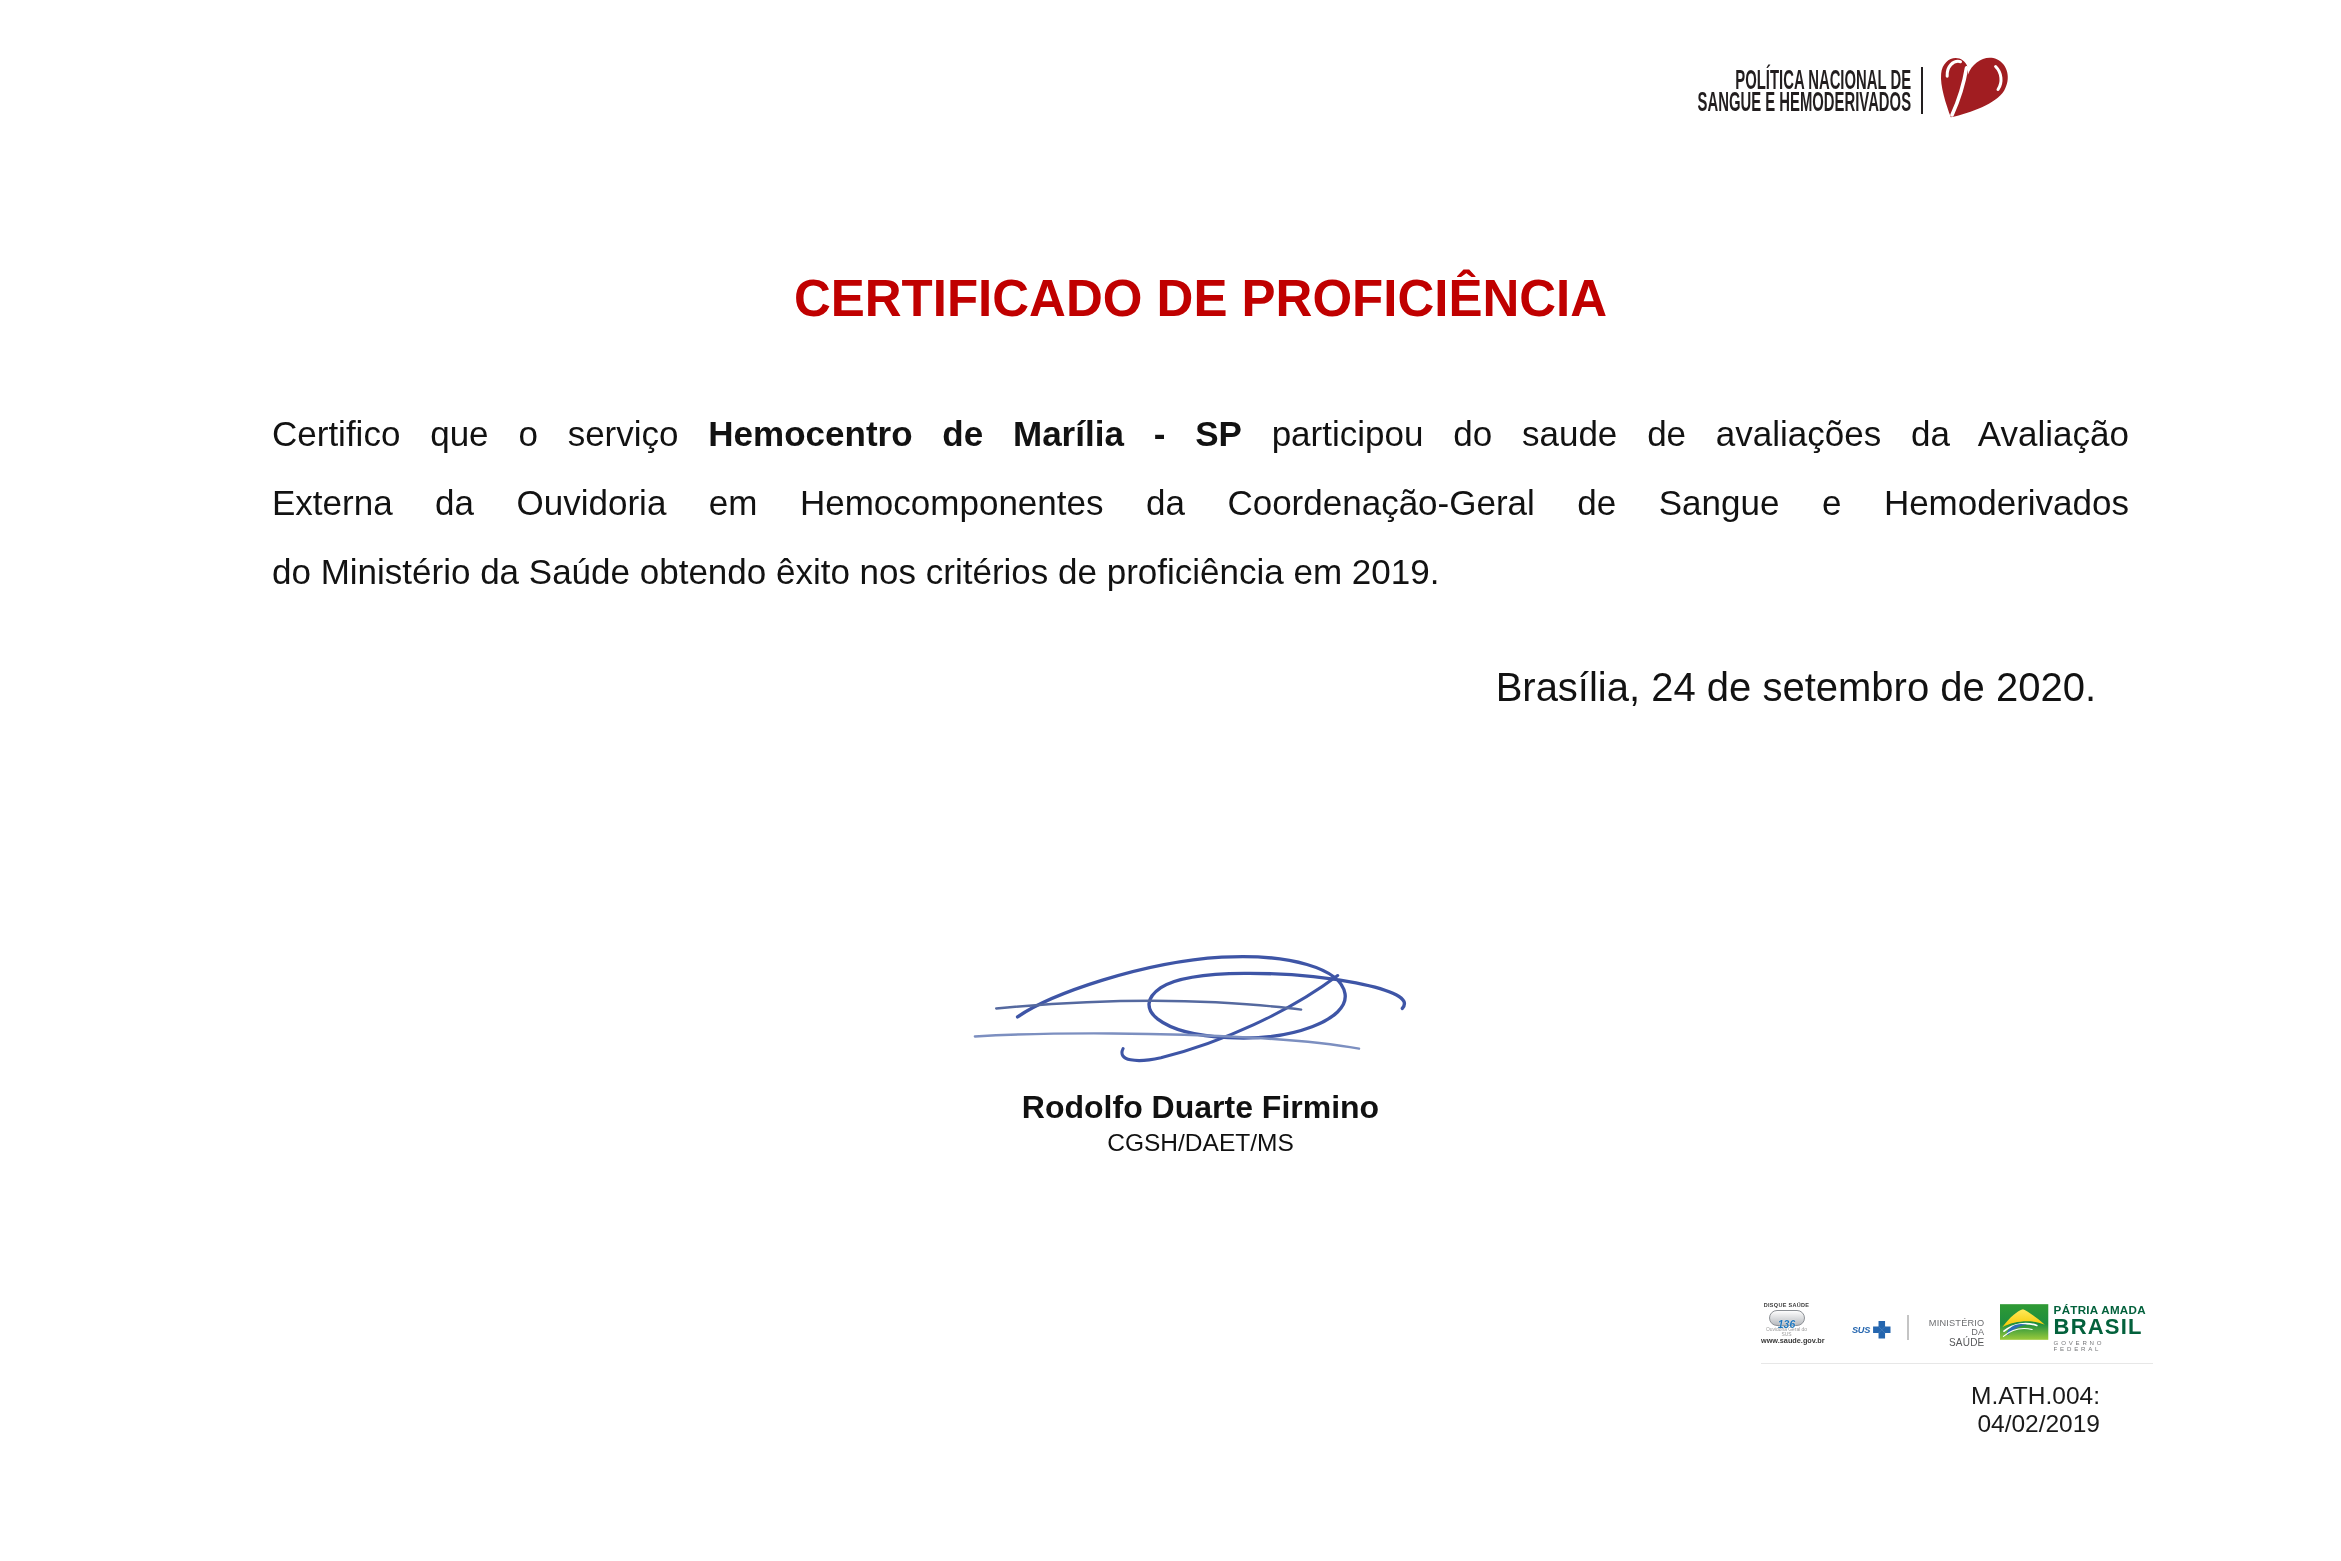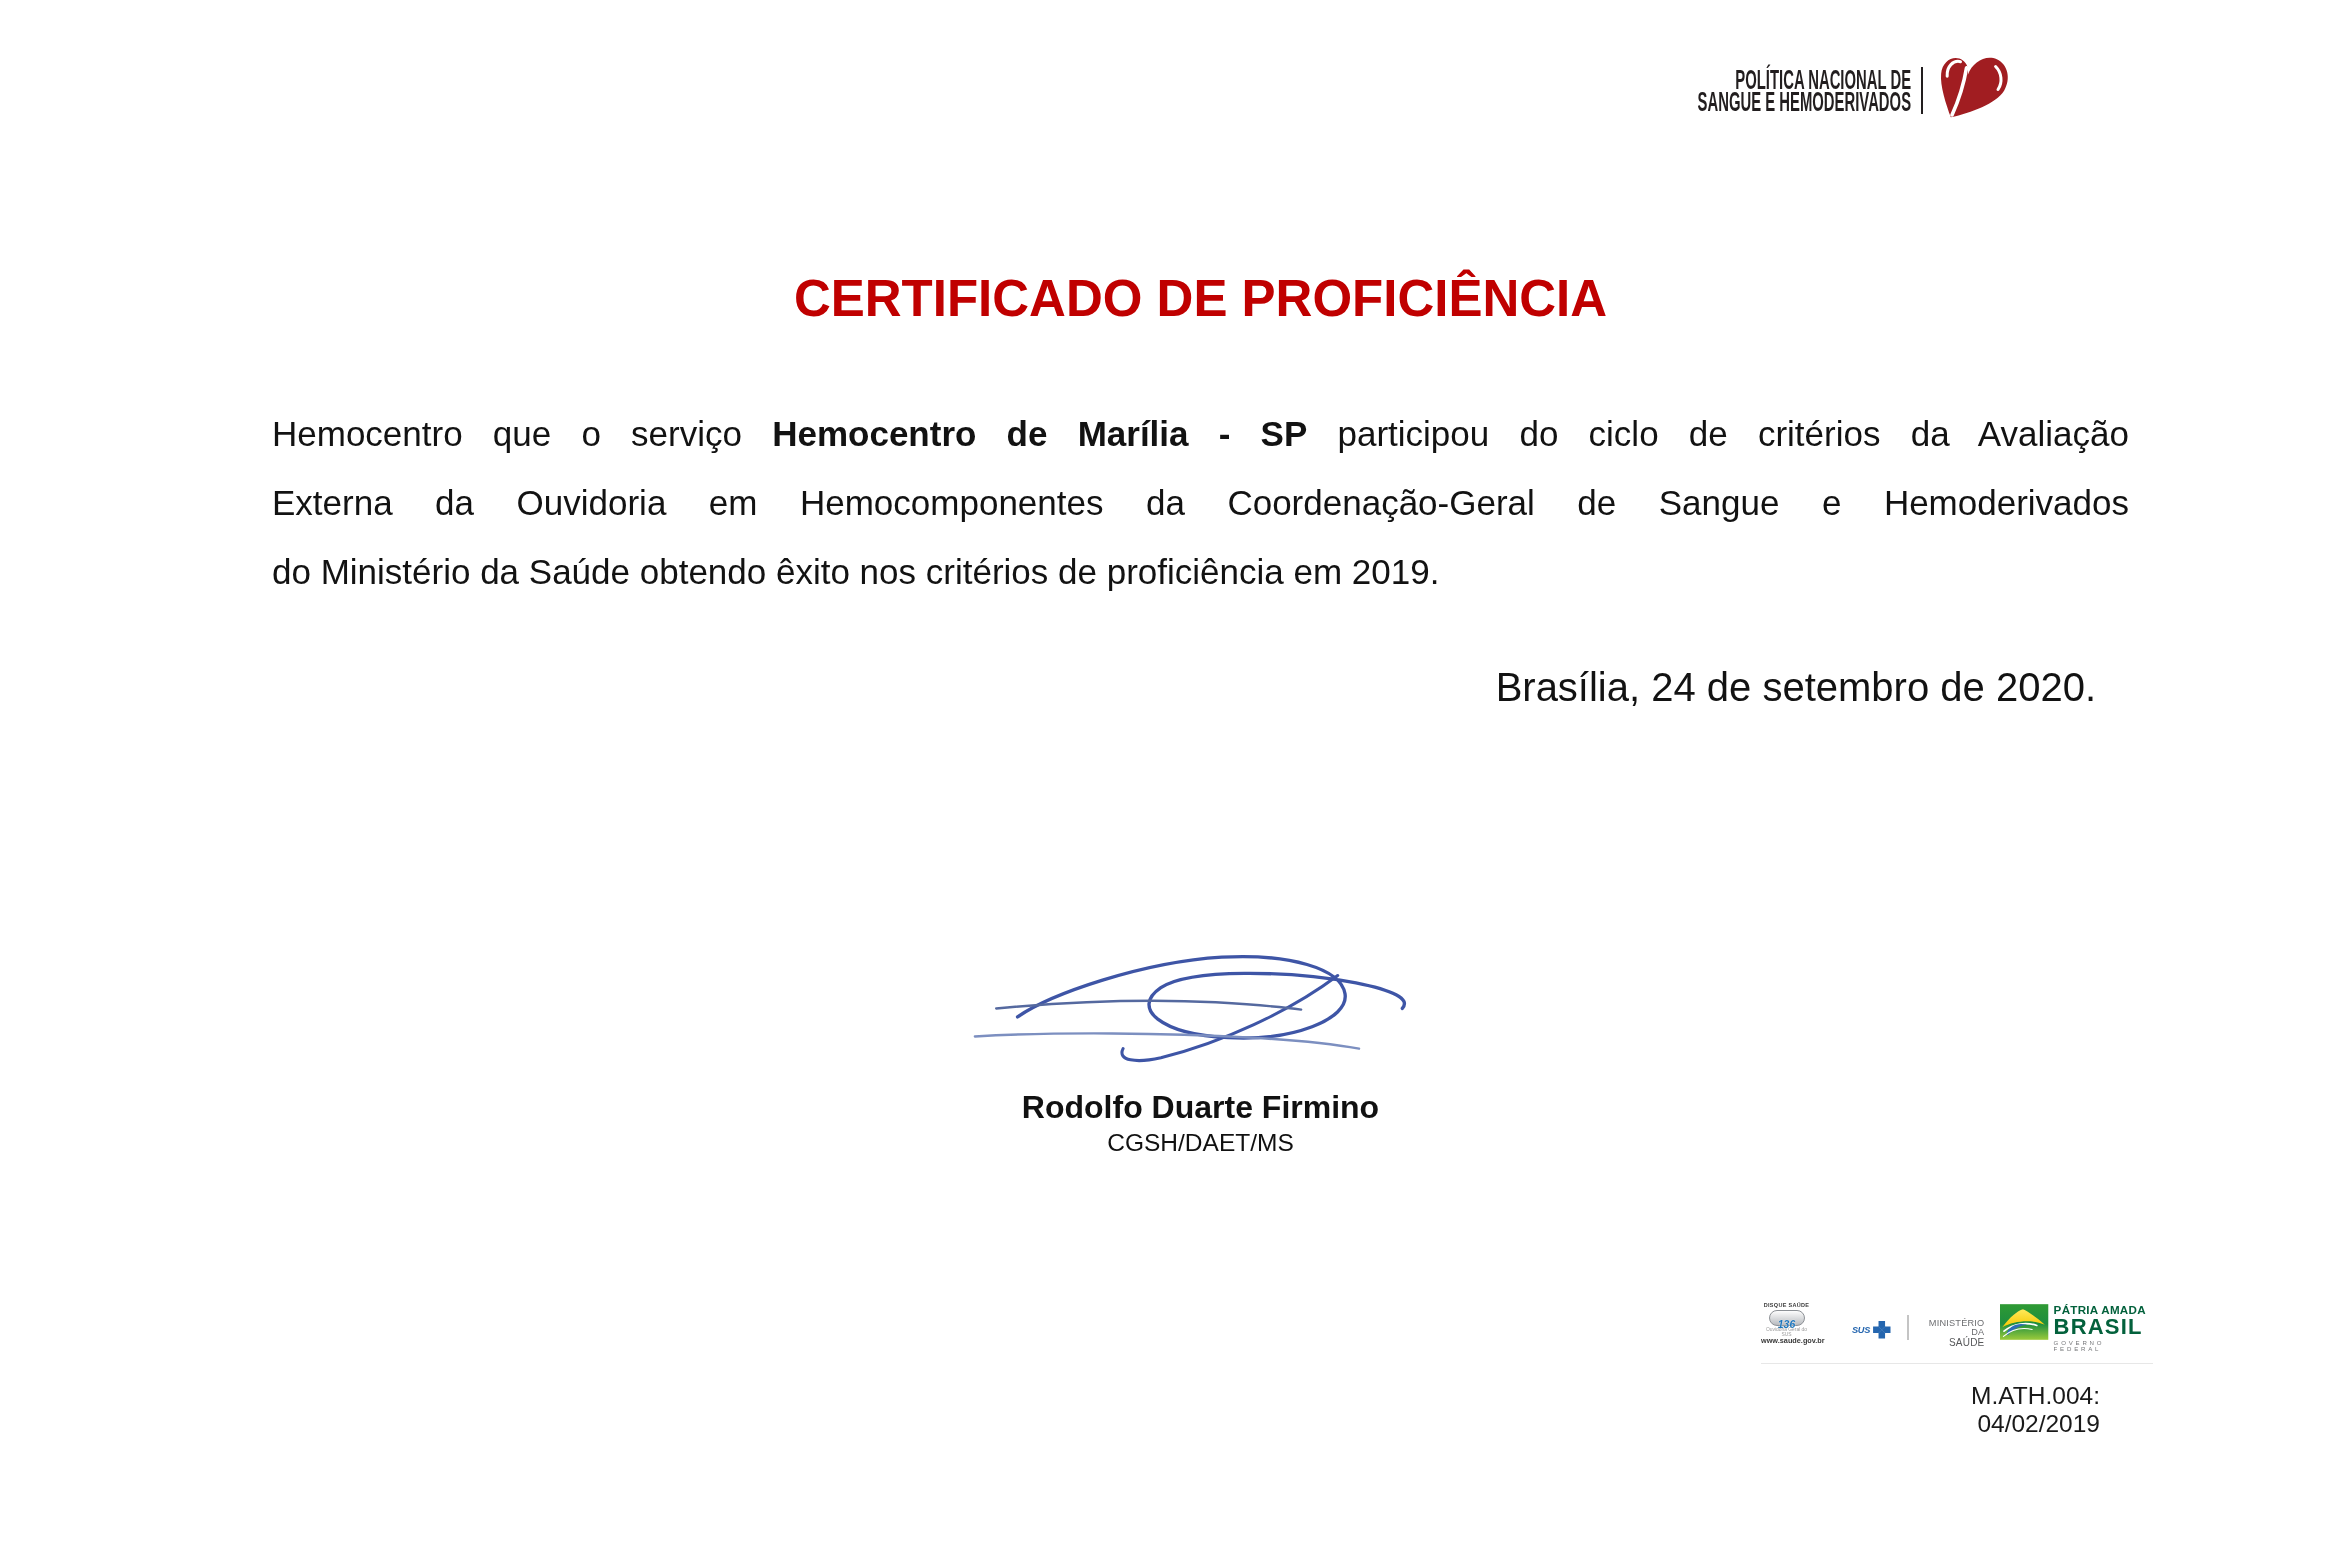--- a/index.html
+++ b/index.html
@@ -82,21 +82,21 @@
       <path fill="#A11D21" d="M30,108 C22,86 12,56 14,36 C16,14 36,4 50,14 C57,19 60,28 58,38 C66,16 88,4 106,12 C124,20 130,44 118,64 C104,86 64,100 30,108 Z"></path>
       <path fill="none" stroke="#ffffff" stroke-width="5" stroke-linecap="round" d="M24,40 C23,24 34,13 46,16"></path>
       <path fill="none" stroke="#ffffff" stroke-width="5" stroke-linecap="round" d="M104,24 C114,34 116,50 108,62"></path>
       <path fill="none" stroke="#ffffff" stroke-width="6" stroke-linecap="round" d="M56,26 C52,50 42,82 32,104"></path>
     </svg>
   </header>
 
   <h1 class="title">CERTIFICADO DE PROFICIÊNCIA</h1>
 
   <div class="body-par">
-    <div class="jline"><span>Hemocentro que o serviço </span><b>Hemocentro de Marília - SP</b><span> participou do ciclo de critérios da Avaliação</span></div>
+    <div class="jline"><span>Certifico que o serviço </span><b>Hemocentro de Marília - SP</b><span> participou do saude de avaliações da Avaliação</span></div>
     <div class="jline">Externa da Ouvidoria em Hemocomponentes da Coordenação-Geral de Sangue e Hemoderivados</div>
     <div class="lline">do Ministério da Saúde obtendo êxito nos critérios de proficiência em 2019.</div>
   </div>
 
   <div class="date">Brasília, 24 de setembro de 2020.</div>
 
   <div class="sig-block">
     <svg class="signature-svg" width="483" height="125" viewBox="0 0 790 205">
       <path fill="none" stroke="#3E55A6" stroke-width="5.5" stroke-linecap="round" d="M95,118 C150,80 300,28 430,20 C540,14 625,38 632,80 C639,122 545,158 440,152 C330,146 280,104 330,70 C378,38 540,42 650,62 C710,74 740,88 726,104"></path>
       <path fill="none" stroke="#3E55A6" stroke-width="5" stroke-linecap="round" d="M620,50 C540,110 430,160 330,185 C290,194 258,190 268,170"></path>

